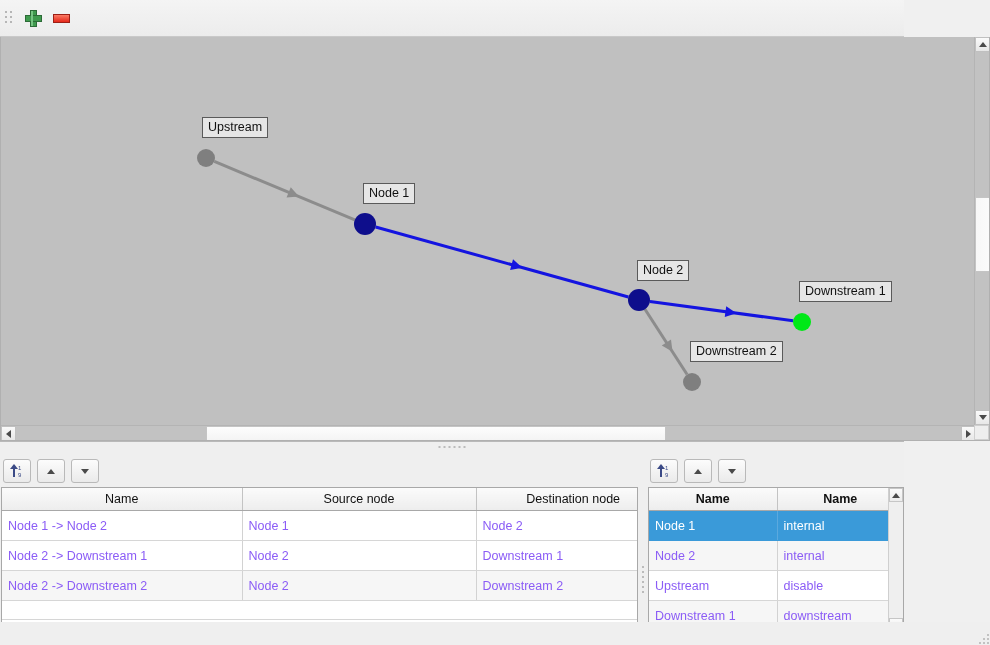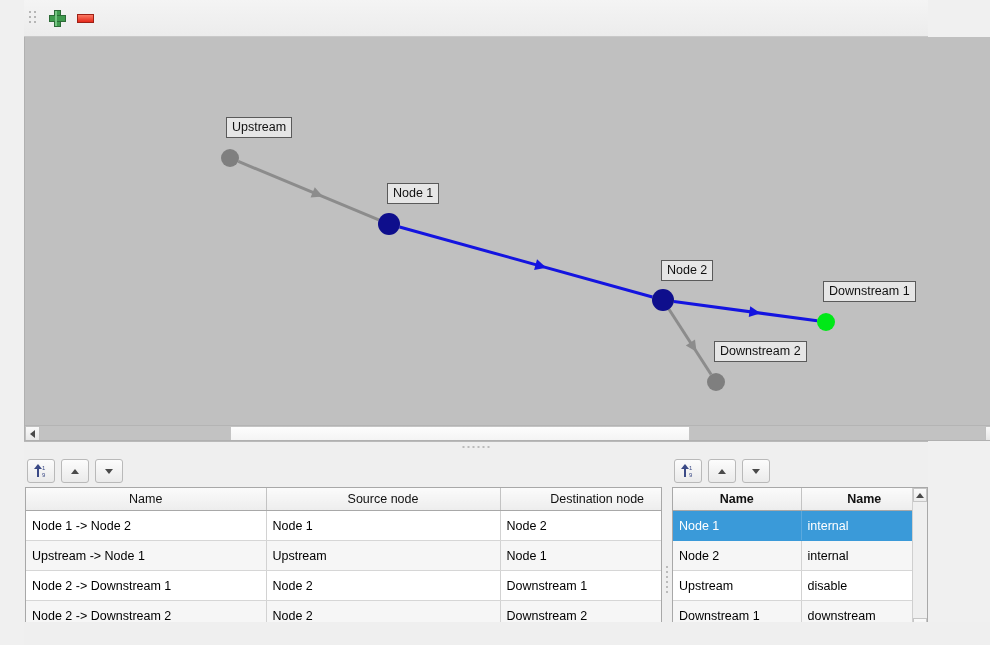--- a/index.html
+++ b/index.html
@@ -10,21 +10,20 @@
     font-family: "Liberation Sans", sans-serif;
     font-size: 12px;
     color: #1a1a1a;
   }
   #app {
     position: relative;
     width: 904px; height: 645px;
     background: #eeeeee;
     display: flex;
     flex-direction: column;
-    margin-left: 24px;
   }
 
   
   #toolbar {
     height: 37px;
     box-sizing: border-box;
     background: linear-gradient(#f4f4f4, #ececec);
     border-bottom: 1px solid #c9c9c9;
     display: flex;
     align-items: center;
@@ -255,21 +254,21 @@
     color: #111;
     text-align: center;
     padding: 0;
   }
   table.grid.bold-head th { font-weight: bold; }
   table.grid td {
     height: 29px;
     border-right: 1px solid #d2d2d2;
     border-bottom: 1px solid #d6d6d6;
     padding: 0 0 0 6px;
-    color: #000000;
+    color: #8b5cf6;
     overflow: hidden;
     white-space: nowrap;
   }
   table.grid tr.odd td { background: #ffffff; }
   table.grid tr.even td { background: #f6f6f6; }
   table.grid tr.selected td { background: #3a9ad9; color: #ffffff; border-right-color: #5ba9de; border-bottom-color: #3a9ad9; }
   table.grid tr.filler td { height: 18px; background: #ffffff; border-right: none; }
 
   #left-grid-frame { height: 146px; margin: 0 2px 0 1px; }
   #right-grid-frame { height: 146px; margin: 0 0 0 1px; width: 256px; }
@@ -422,25 +421,20 @@
                 <th>Source node</th>
                 <th style="border-right: none; padding-left: 33px;">Destination node</th>
               </tr>
             </thead>
           <tbody id="edges-body">
               <tr class="odd">
                 <td>Node 1 -&gt; Node 2</td>
                 <td>Node 1</td>
                 <td style="border-right: none;">Node 2</td>
               </tr>
-              <tr class="even">
-                <td>Upstream -&gt; Node 1</td>
-                <td>Upstream</td>
-                <td style="border-right: none;">Node 1</td>
-              </tr>
               <tr class="odd">
                 <td>Node 2 -&gt; Downstream 1</td>
                 <td>Node 2</td>
                 <td style="border-right: none;">Downstream 1</td>
               </tr>
               <tr class="even">
                 <td>Node 2 -&gt; Downstream 2</td>
                 <td>Node 2</td>
                 <td style="border-right: none;">Downstream 2</td>
               </tr>

